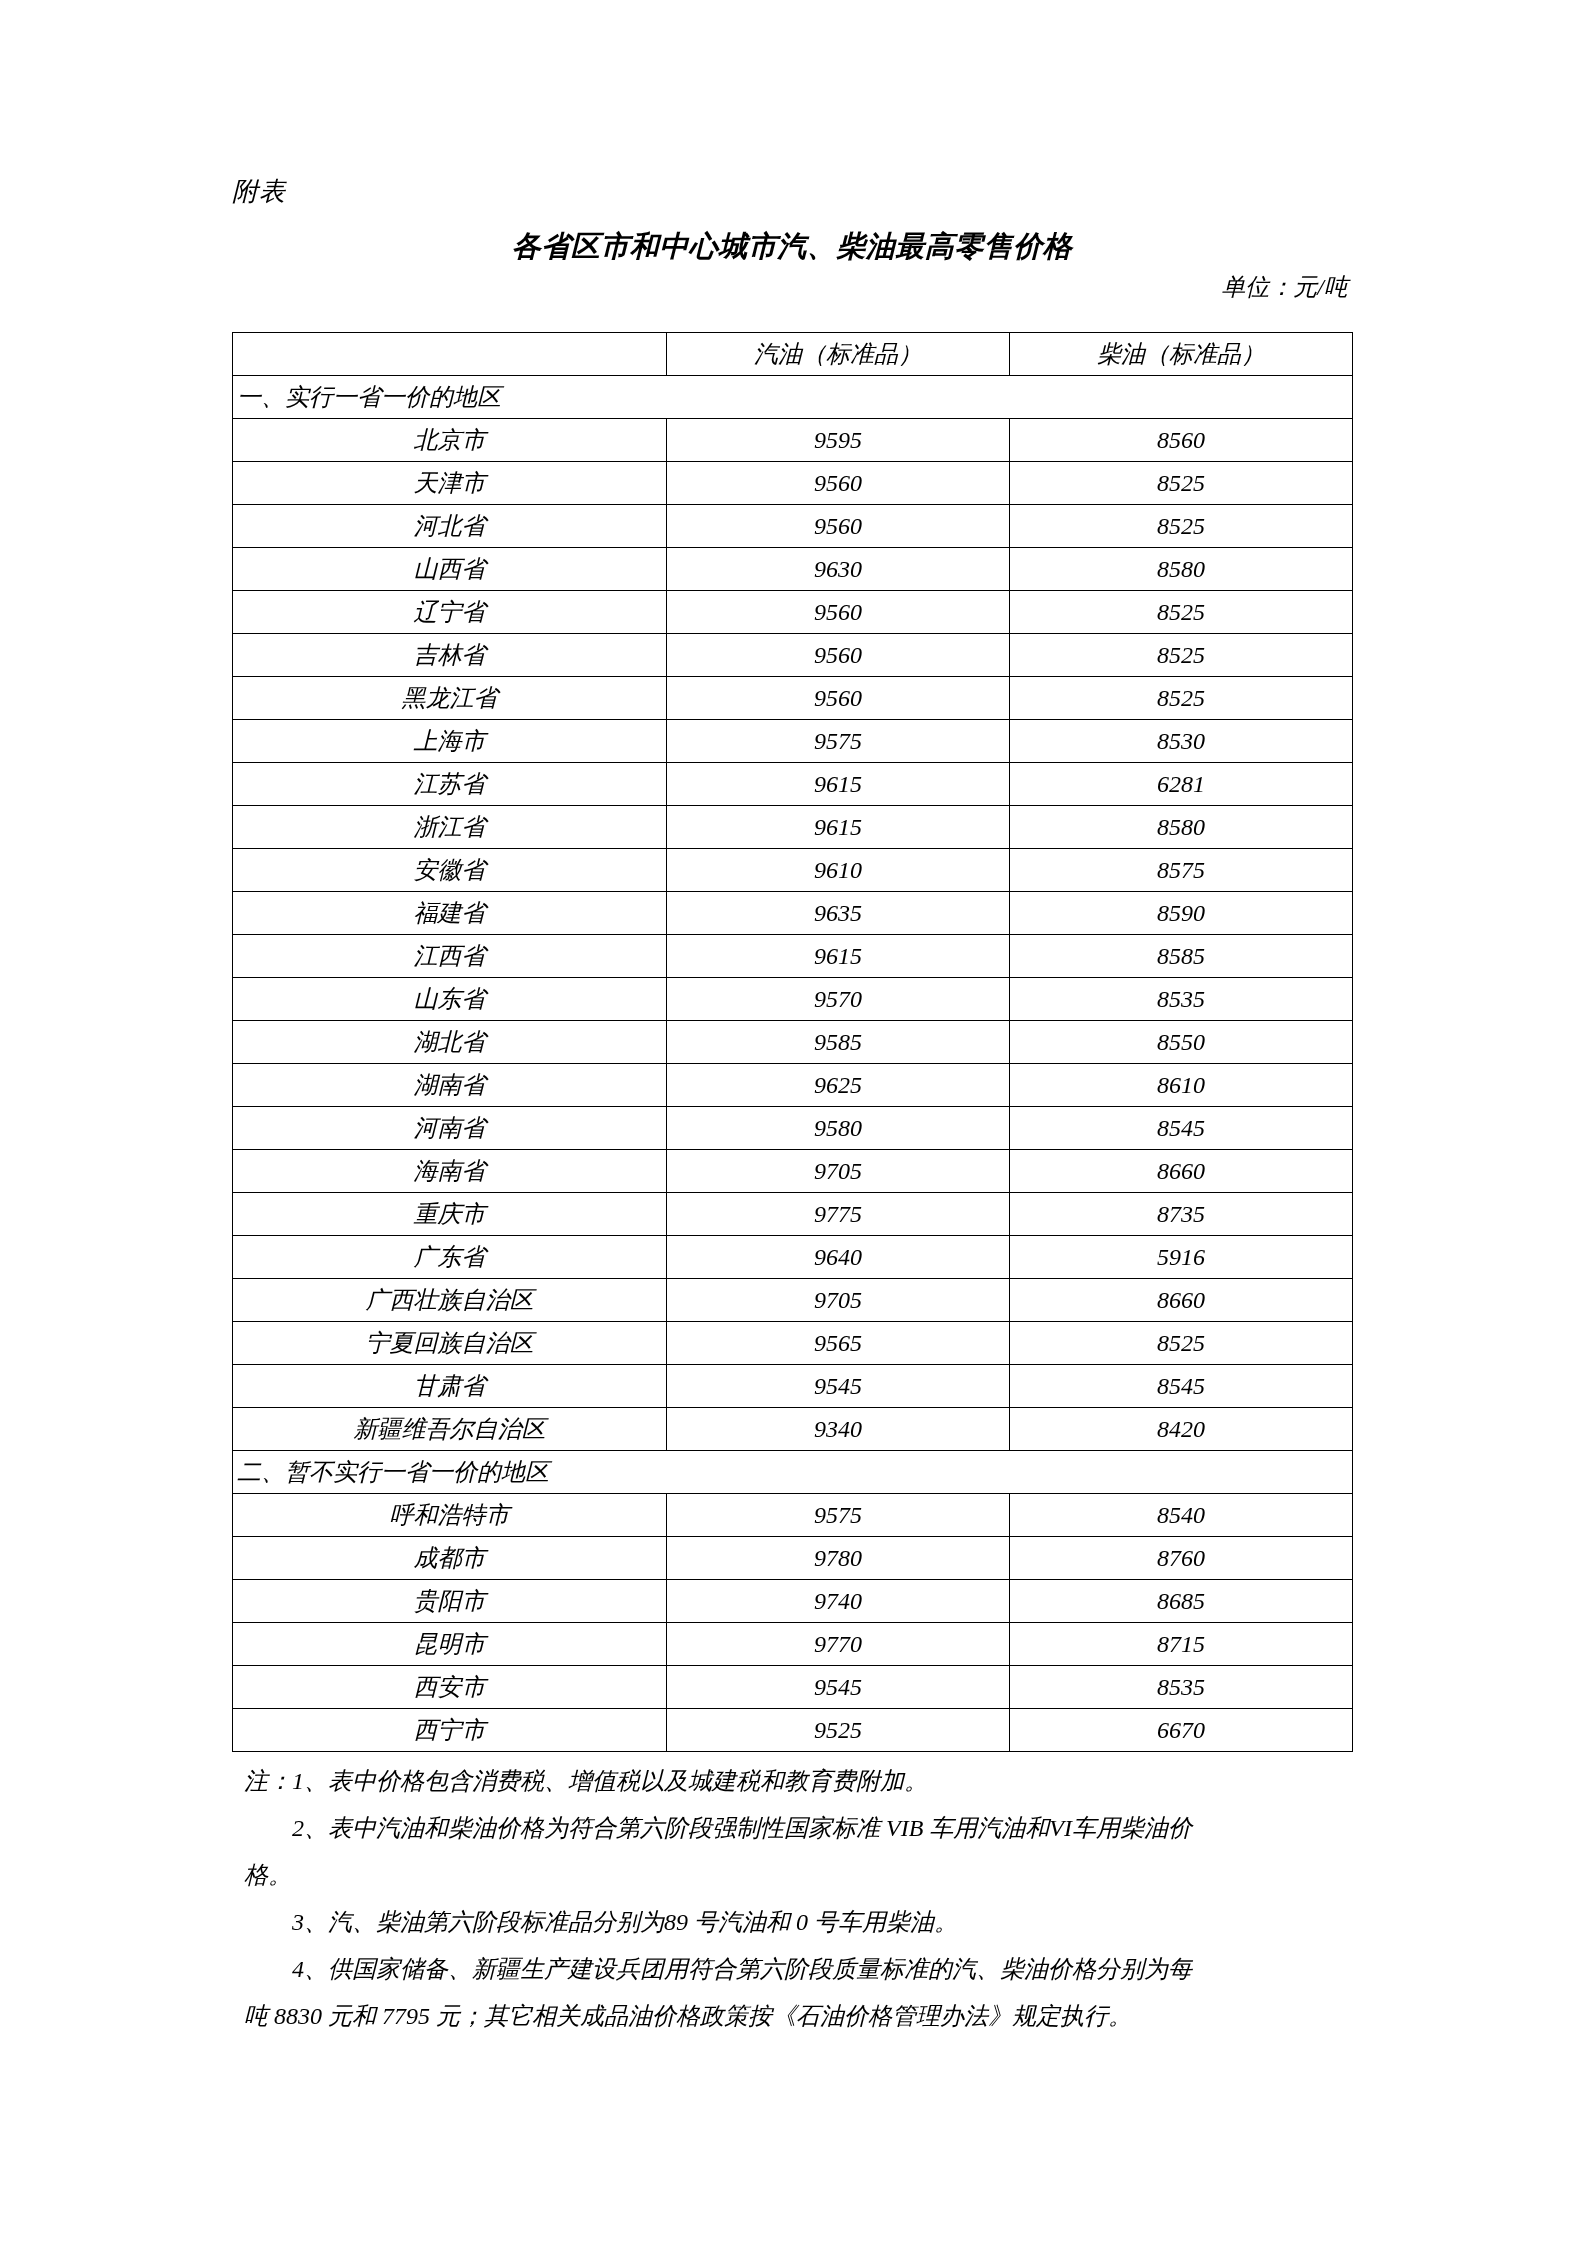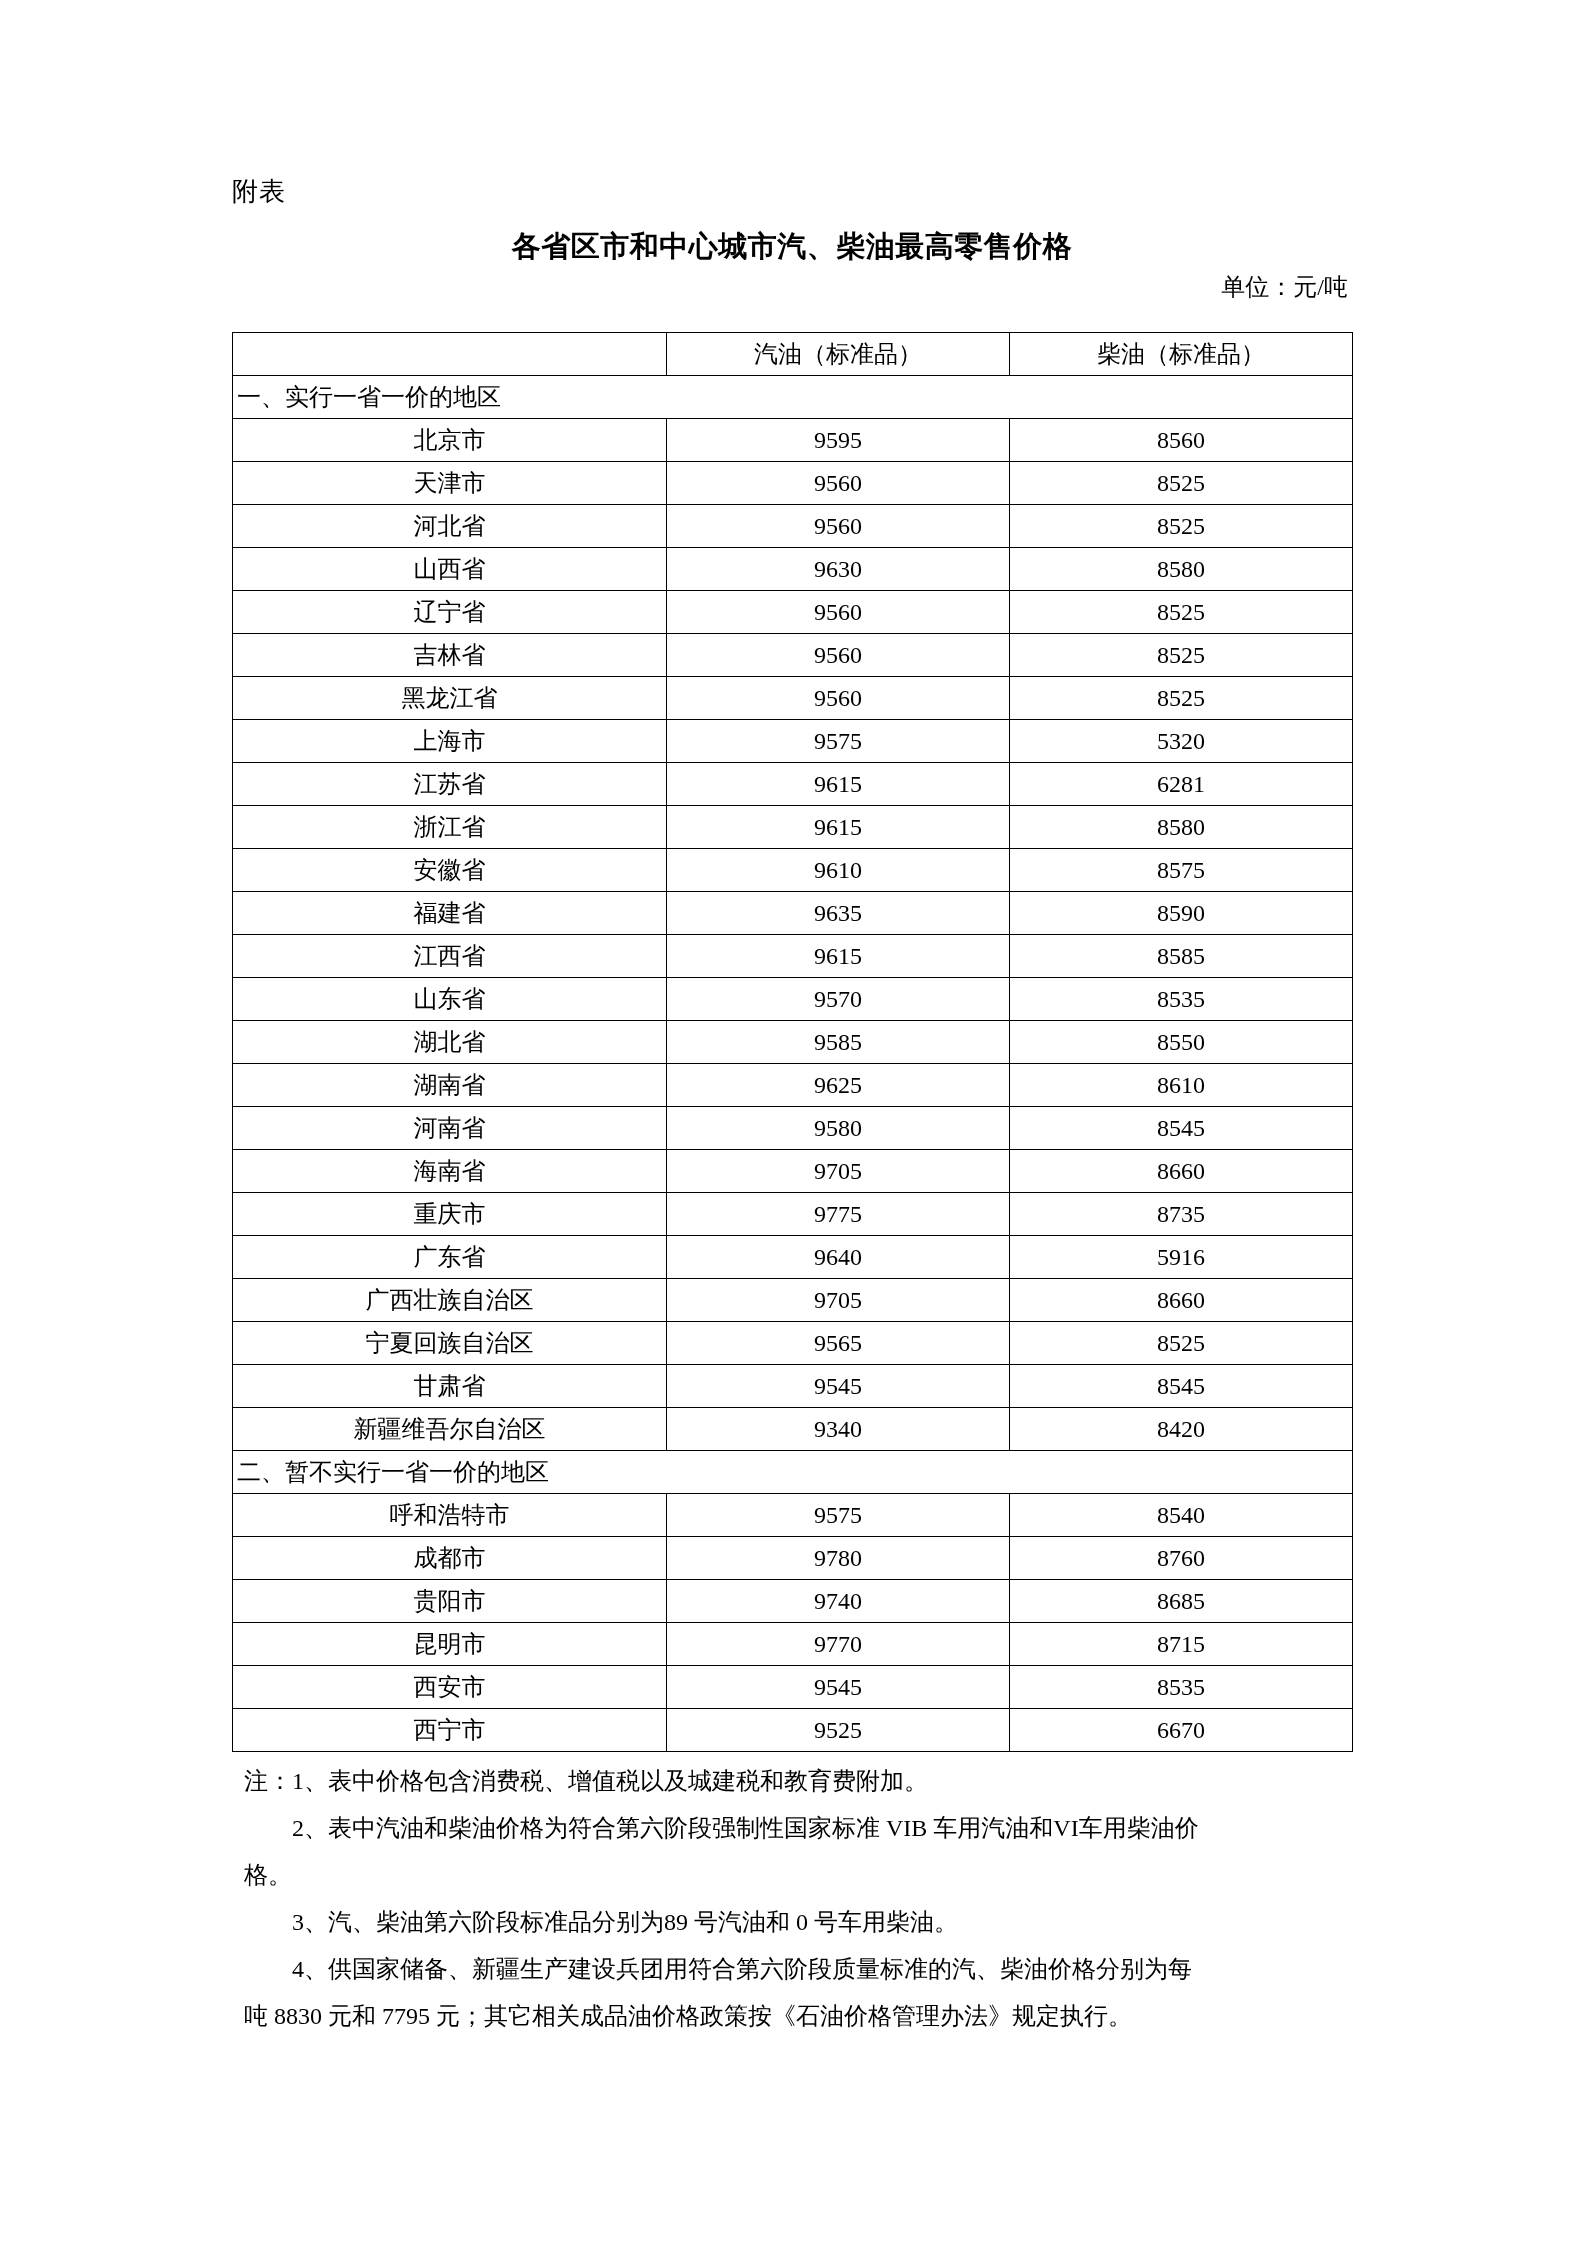--- a/index.html
+++ b/index.html
@@ -13,20 +13,21 @@
     font-family: "Liberation Serif", "DejaVu Serif", serif;
     color: #000000;
     position: relative;
   }
   .page {
     width: 1587px;
     height: 2245px;
     box-sizing: border-box;
     padding: 0;
     position: relative;
+    font-style: italic;
   }
   .content {
     position: absolute;
     left: 232px;
     top: 175px;
     width: 1120px;
   }
   .label-fubiao {
     font-size: 26px;
     line-height: 34px;
@@ -157,21 +158,21 @@
           <td class="num">8525</td>
         </tr>
         <tr>
           <td class="region-name">黑龙江省</td>
           <td class="num">9560</td>
           <td class="num">8525</td>
         </tr>
         <tr>
           <td class="region-name">上海市</td>
           <td class="num">9575</td>
-          <td class="num">5320</td>
+          <td class="num">8530</td>
         </tr>
         <tr>
           <td class="region-name">江苏省</td>
           <td class="num">9615</td>
           <td class="num">6281</td>
         </tr>
         <tr>
           <td class="region-name">浙江省</td>
           <td class="num">9615</td>
           <td class="num">8580</td>

